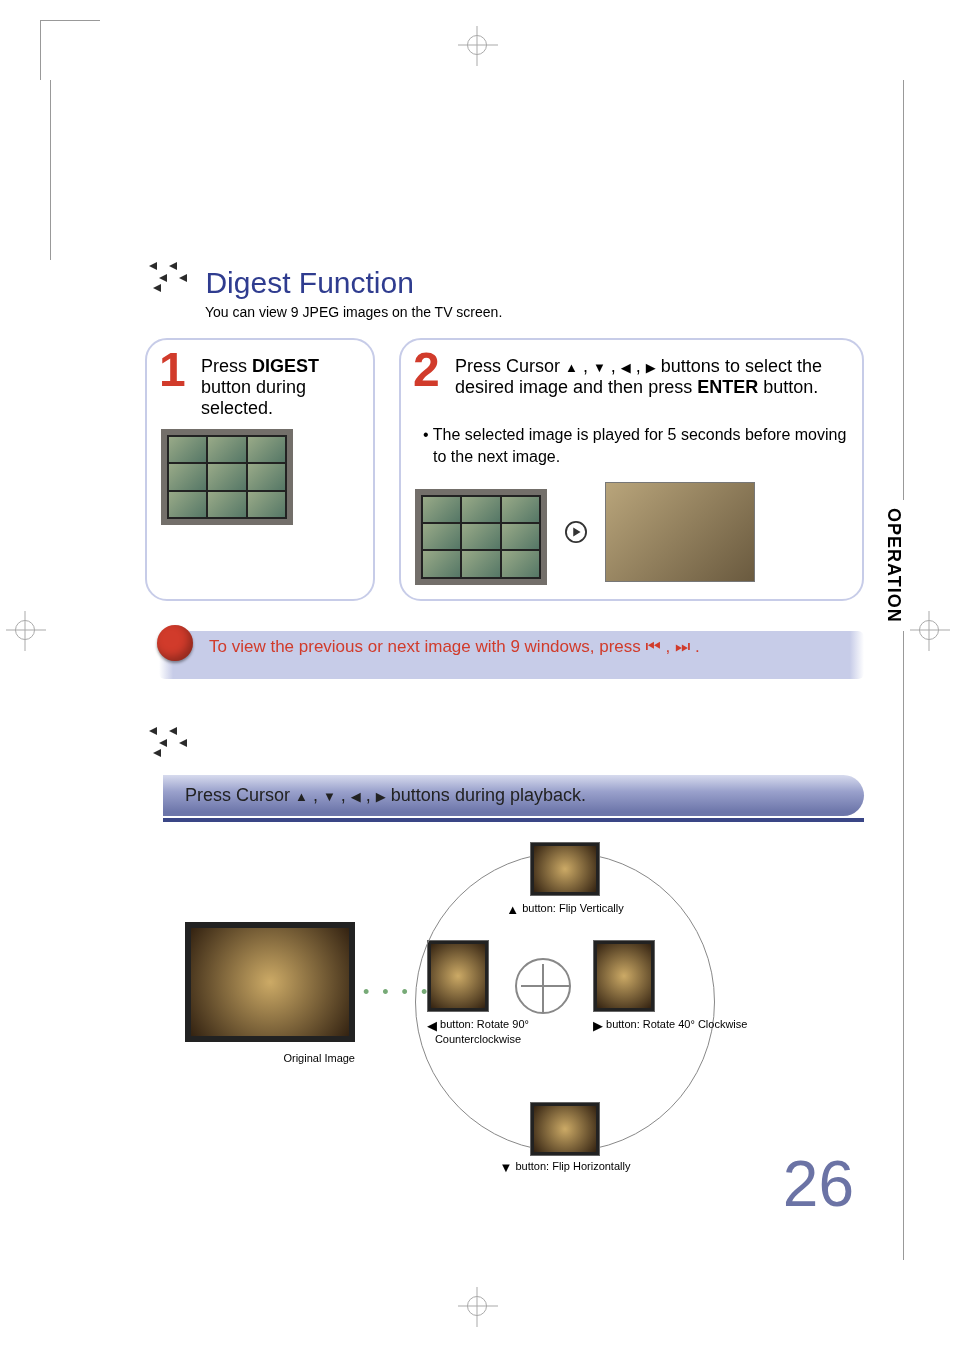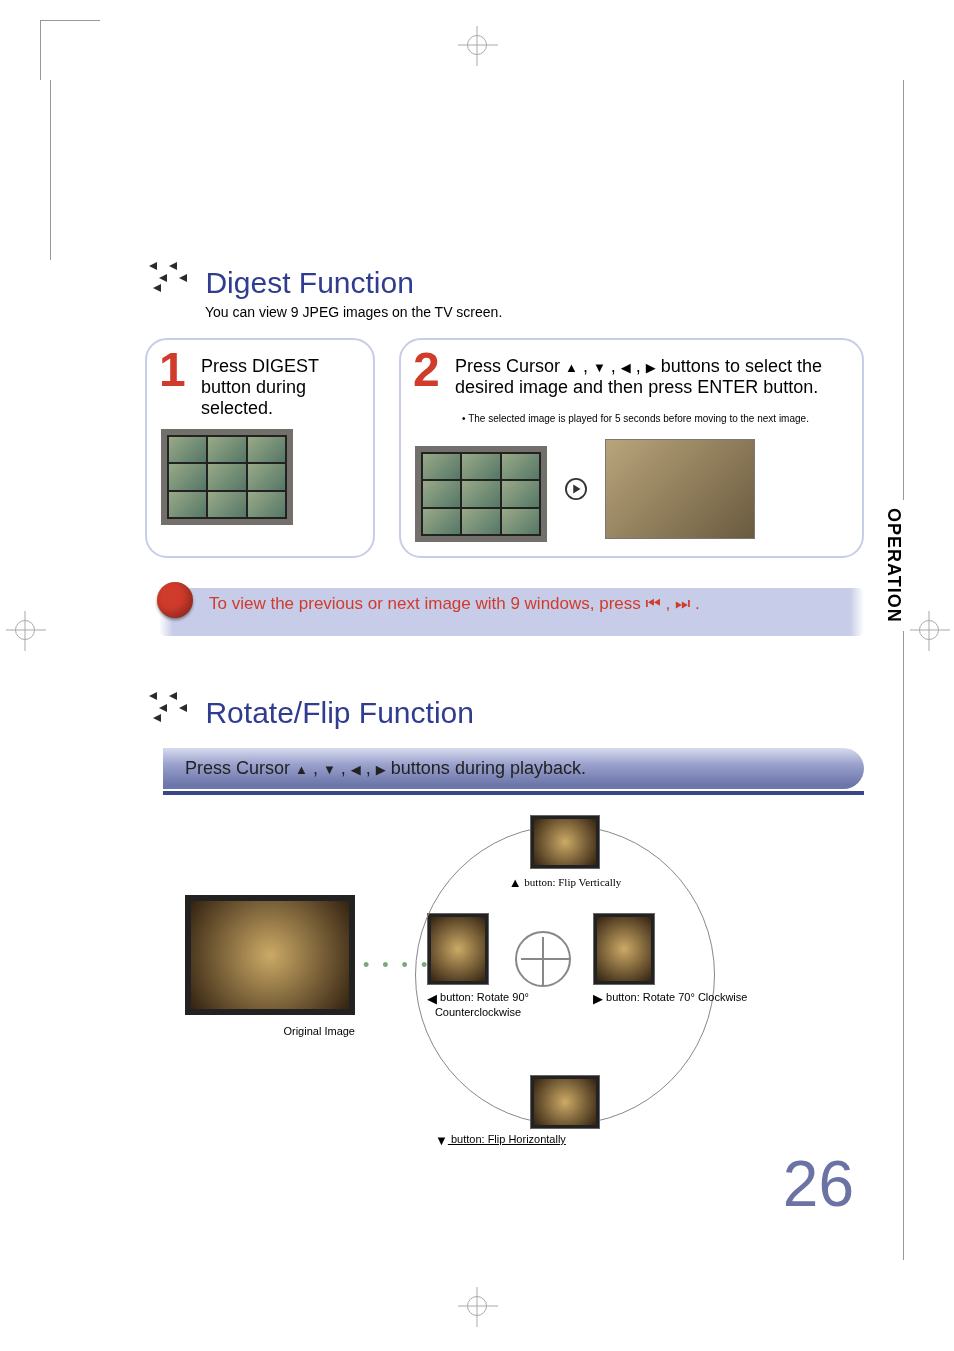--- a/index.html
+++ b/index.html
@@ -29,22 +29,22 @@
   .section-icon { display:inline-block; vertical-align:middle; margin-right:12px; }
   .section-icon svg { display:block; }
   .h1 { font-size:30px; color:#2f3c8f; font-weight:normal; display:inline-block; vertical-align:middle;margin-top:16px; }
   .subtitle { font-size:14px; margin-left:60px; margin-top:4px; margin-bottom:18px; }
   .stepblock { border: 2px solid #c7cce8; border-radius: 22px; padding: 16px 14px 14px 14px; position: relative; }
   .steps-row { display:flex; gap:24px; align-items:stretch; }
   .stepblock.s1 { flex: 0 0 230px; }
   .stepblock.s2 { flex: 1; }
   .big-num { position:absolute; left:12px; top:6px; font-size:48px; font-weight:bold; color:#d13b2b; line-height:1; }
   .step-main { margin-left:40px; font-size:18px; }
-  .step-main b { font-weight:normal; }
-  .bullet { font-size:10px; margin-top:14px; margin-left:8px; line-height:1.4; text-indent:-10px; padding-left:10px;text-align:center;}
+  .step-main b { font-weight:bold; }
+  .bullet { font-size:16px; margin-top:26px; margin-left:8px; line-height:1.4; text-indent:-10px; padding-left:10px;}
   .thumbgrid { width:132px; height:96px; background:#222; border:6px solid #736f6a; margin-top:10px; display:grid; grid-template-columns:repeat(3,1fr); grid-template-rows:repeat(3,1fr); gap:2px; padding:2px; }
   .thumbgrid > div { background: linear-gradient(135deg,#9a8,#576); }
   .s2 .imgs { display:flex; align-items:center; gap:18px; margin-top:10px;}
   .cat { width:150px; height:100px; background:linear-gradient(135deg,#b9a57b,#6a5a3f); border:1px solid #777; }
   .arrow-circ { width:22px; height:22px; }
   .prevnext { margin-top:30px; margin-left:14px; background:linear-gradient(to right, rgba(207,212,237,0) 0%, #c7cce8 2%, #c7cce8 98%, rgba(207,212,237,0) 100%); color:#d13b2b; font-size:17px; padding:6px 20px 22px 50px; border-radius:6px; position:relative; }
   .prevnext::before { content:""; position:absolute; left:-2px; top:-6px; width:36px; height:36px; background:#d13b2b; border-radius:50%; box-shadow:inset -4px -4px 8px rgba(0,0,0,.3), 0 2px 3px rgba(0,0,0,.4);}
   .section2 { margin-top:44px; margin-bottom:34px; }
   .press-bar { margin-top:18px; background:linear-gradient(#d7dbee,#9aa1cc 40%,#6d76aa 90%); color:#222; font-size:18px; padding:10px 22px; border-radius:0 28px 28px 0; margin-left:18px; position:relative; }
   .press-bar::after{ content:""; position:absolute; left:0; bottom:-6px; height:4px; width:100%; background:#3a4686; }
@@ -58,21 +58,21 @@
   .mini .bf { position:absolute; inset:3px; background:radial-gradient(circle at 50% 50%, #ca6, #321); }
   .mini.top { left:492px; top:2px; }
   .mini.bot { left:492px; top:244px; }
   .mini.left { left:282px; top:88px; width:62px; height:72px;}
   .mini.right { left:448px; top:88px; width:62px; height:72px;}
   .dpad { position:absolute; left:370px; top:106px; width:56px; height:56px; border:2px solid #888; border-radius:50%; }
   .dpad::before{content:"";position:absolute;left:50%;top:4px;width:2px;height:48px;background:#888;transform:translateX(-50%);}
   .dpad::after{content:"";position:absolute;top:50%;left:4px;height:2px;width:48px;background:#888;transform:translateY(-50%);}
   .lbl { position:absolute; font-size:11px; }
   .lbl.top { left:342px; top:60px; width:260px; text-align:center; }
-  .lbl.bot { left:342px; top:302px; width:260px; text-align:left;text-decoration:underline; }
+  .lbl.bot { left:342px; top:302px; width:260px; text-align:center; }
   .lbl.left { left:264px; top:166px; width:150px; text-align:center; }
   .lbl.right { left:440px; top:166px; width:200px; text-align:left; }
   .page-num { position:absolute; right:100px; bottom:130px; font-size:64px; color:#6b73a5; font-weight:300; }
   .tri { display:inline-block; font-size:13px; vertical-align:middle;}
 </style>
 </head>
 <body>
 
 <div class="page">
   <div class="crop-tl"></div>
@@ -159,21 +159,20 @@
       <svg width="44" height="34" viewBox="0 0 44 34">
         <g fill="#2b2b2b">
           <polygon points="4,8 12,4 12,12"></polygon>
             <polygon points="24,8 32,4 32,12"></polygon>
           <polygon points="14,20 22,16 22,24"></polygon>
           <polygon points="34,20 42,16 42,24"></polygon>
           <polygon points="8,30 16,26 16,34"></polygon>
         </g>
       </svg>
     </span>
-    <span class="h1">Rotate/Flip Function</span>
 
     <div class="press-bar">
       Press Cursor <span class="tri">▲</span> , <span class="tri">▼</span> , <span class="tri">◀</span> , <span class="tri">▶</span> buttons during playback.
     </div>
 
     <div class="diagram-area">
       <div class="orig-img">
           <div class="bf"></div>
         </div>
       <div class="orig-label">Original Image</div>
@@ -188,21 +187,21 @@
         </div>
 
       <div class="circle" style="left:270px; top:0; width:300px; height:300px;"></div>
       <div class="mini top" style="left:385px; top:-10px;">
           <div class="bf"></div>
         </div>
       <div class="mini bot" style="left:385px; top:250px;">
           <div class="bf"></div>
         </div>
 
-      <div class="lbl top" style="left:290px; top:50px;font-family:Liberation Serif, serif;"><span class="tri">▲</span><span> button: Flip Vertically</span></div>
+      <div class="lbl top" style="left:290px; top:50px;"><span class="tri">▲</span><span> button: Flip Vertically</span></div>
       <div class="lbl bot" style="left:290px; top:308px;"><span class="tri">▼</span><span> button: Flip Horizontally</span></div>
       <div class="lbl left" style="left:258px; top:166px;"><span class="tri">◀</span><span> button: Rotate 90° Counterclockwise</span></div>
-      <div class="lbl right" style="left:448px; top:166px;"><span class="tri">▶</span><span> button: Rotate 70° Clockwise</span></div>
+      <div class="lbl right" style="left:448px; top:166px;"><span class="tri">▶</span><span> button: Rotate 40° Clockwise</span></div>
     </div>
   </div>
 
   <div class="page-num">26</div>
 </div>
 
 </body></html>

